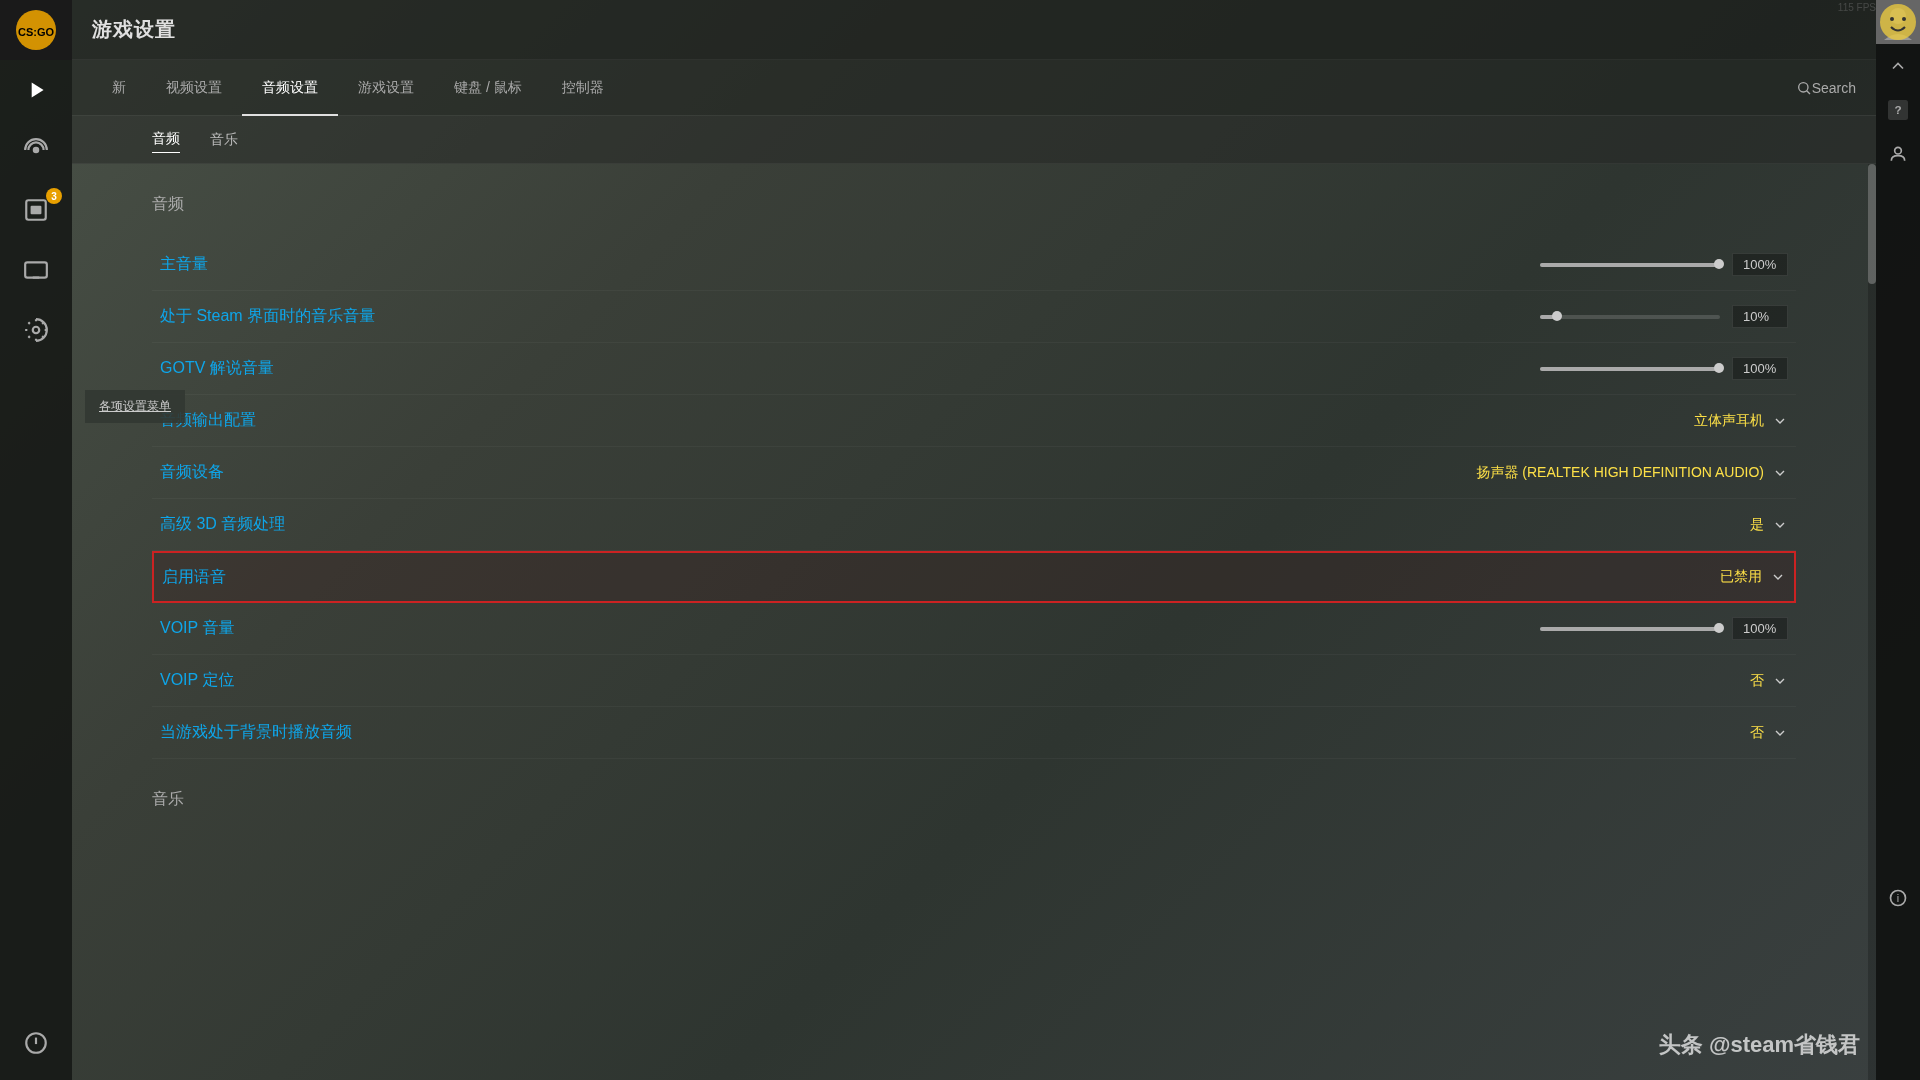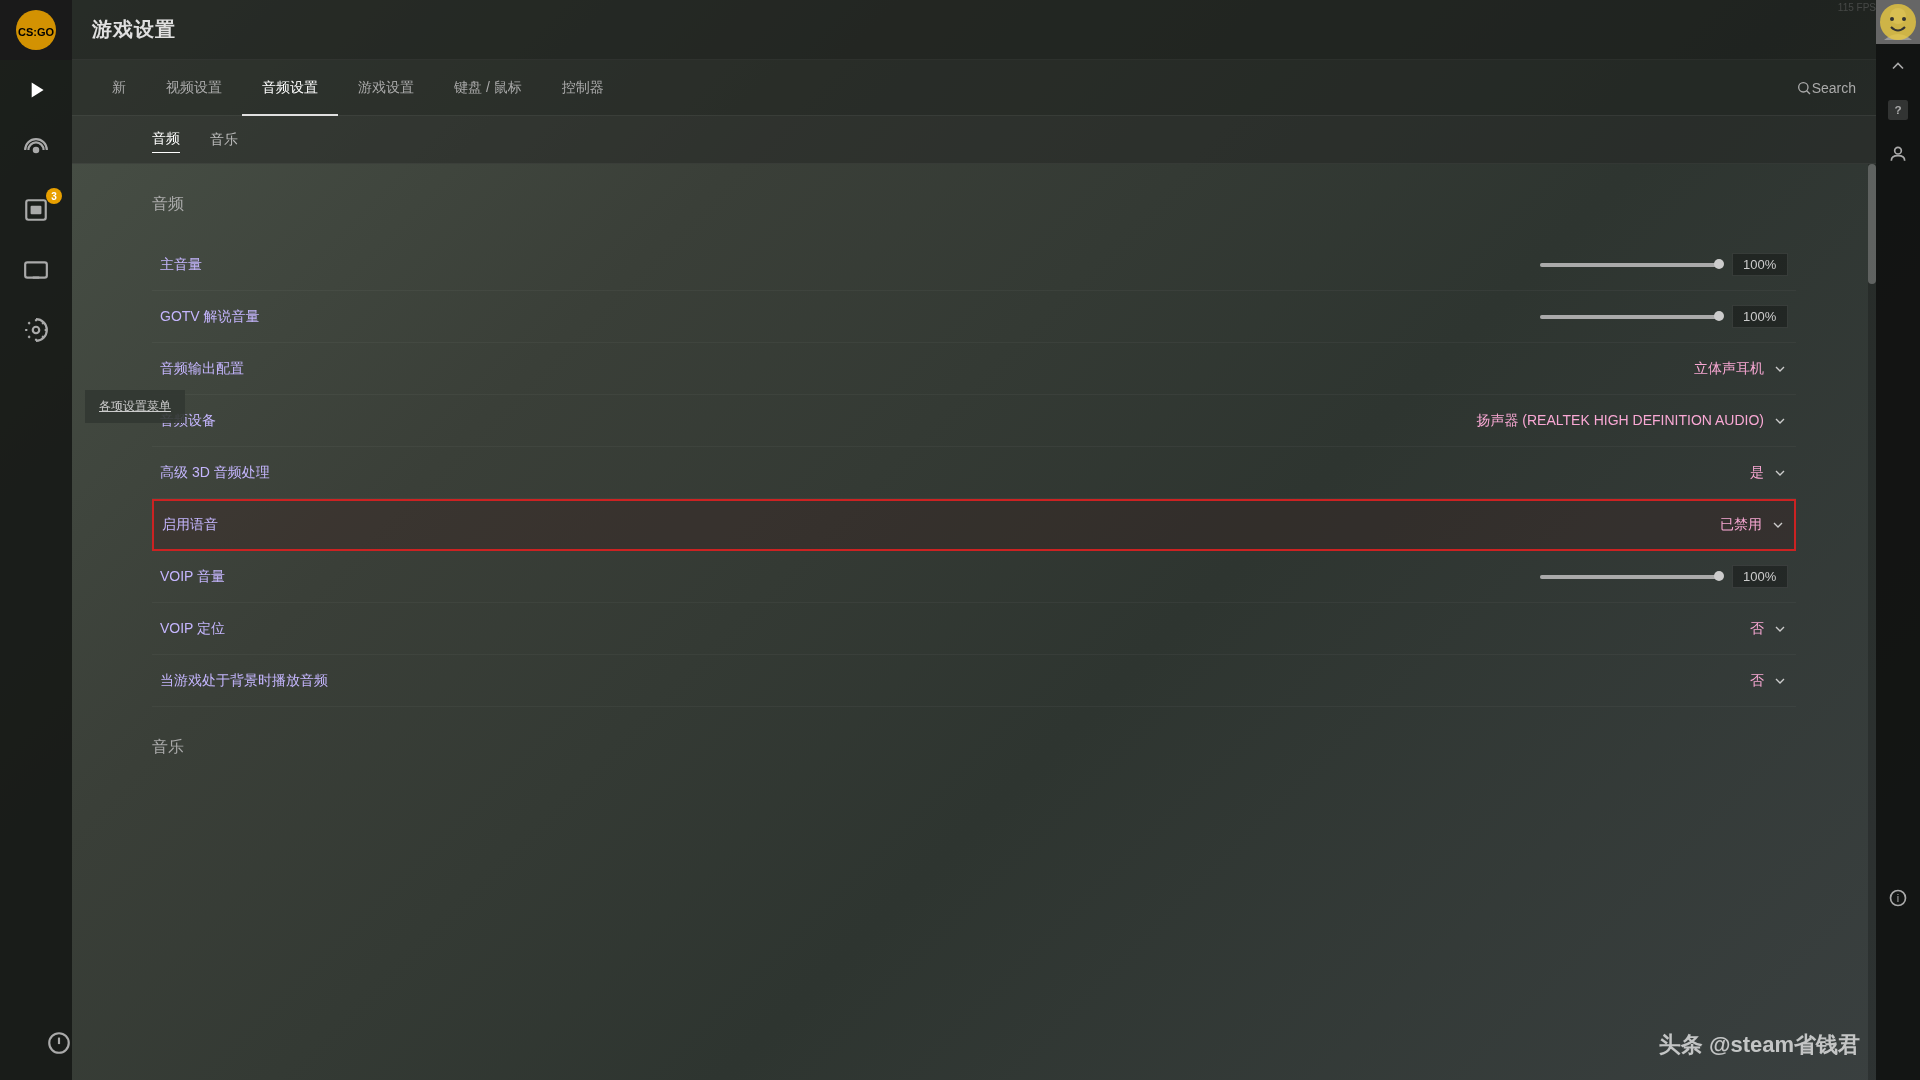--- a/index.html
+++ b/index.html
@@ -24,21 +24,21 @@
     .sidebar {
       position: absolute;
       left: 0;
       top: 0;
       width: 72px;
       height: 1080px;
       background: rgba(20,22,20,0.85);
       z-index: 10;
       display: flex;
       flex-direction: column;
-      align-items: flex-end;
+      align-items: center;
       padding-top: 0;
     }
 
     .sidebar-logo {
       width: 72px;
       height: 60px;
       display: flex;
       align-items: center;
       justify-content: center;
       background: #1a1a1a;
@@ -253,22 +253,22 @@
       border-bottom: 1px solid rgba(255,255,255,0.04);
       padding: 0 8px;
     }
 
     .settings-row.highlighted {
       border: 2px solid #cc2222;
       background: rgba(60,30,30,0.3);
     }
 
     .row-label {
-      color: #c4b5fd;
-      font-size: 14px;
+      color: #0ea5e9;
+      font-size: 16px;
       flex: 1;
     }
 
     .row-value {
       color: #ccc;
       font-size: 14px;
       display: flex;
       align-items: center;
       gap: 8px;
     }
@@ -312,21 +312,21 @@
       font-size: 13px;
       padding: 3px 10px;
       min-width: 56px;
       text-align: left;
     }
 
     .dropdown-value {
       display: flex;
       align-items: center;
       gap: 8px;
-      color: #f9a8d4;
+      color: #fde047;
       font-size: 14px;
     }
 
     .chevron-icon {
       width: 16px;
       height: 16px;
     }
 
     
     .scrollbar {
@@ -502,20 +502,29 @@
     <div class="settings-row">
       <span class="row-label">主音量</span>
       <div class="row-value slider-container">
         <div class="slider-track">
           <div class="slider-fill" style="width:100%"></div>
         </div>
         <div class="value-box">100%</div>
       </div>
     </div>
 
+    <div class="settings-row">
+      <span class="row-label">处于 Steam 界面时的音乐音量</span>
+      <div class="row-value slider-container">
+        <div class="slider-track">
+          <div class="slider-fill" style="width:10%"></div>
+        </div>
+        <div class="value-box">10%</div>
+      </div>
+    </div>
 
     <div class="settings-row">
       <span class="row-label">GOTV 解说音量</span>
       <div class="row-value slider-container">
         <div class="slider-track">
           <div class="slider-fill" style="width:100%"></div>
         </div>
         <div class="value-box">100%</div>
       </div>
     </div>

